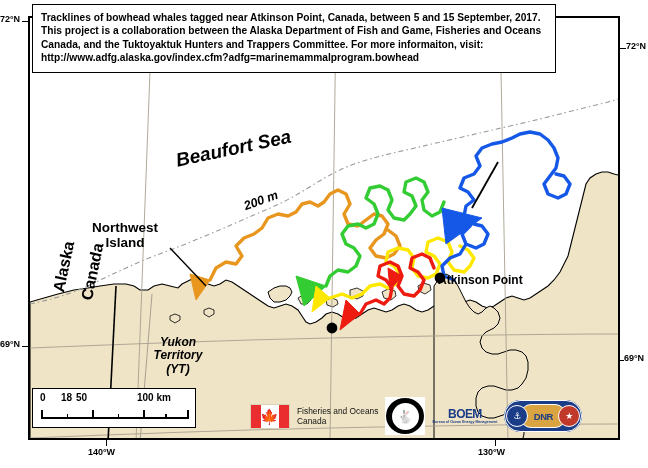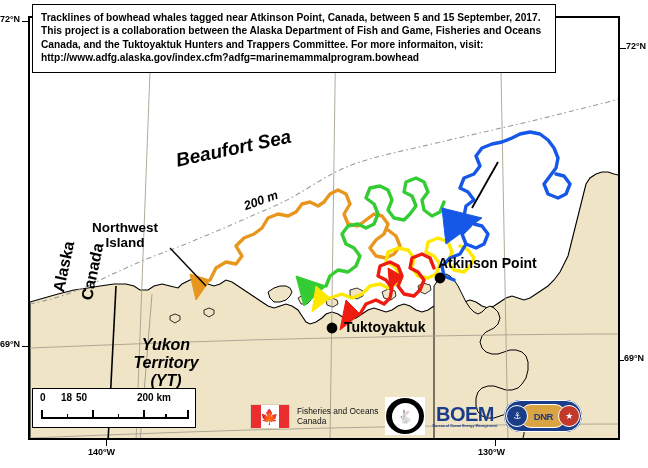--- a/index.html
+++ b/index.html
@@ -59,21 +59,21 @@
        white-space:nowrap;}
 
   .adfg{width:38px;height:36px;border-radius:50%;background:#000;position:relative;
         display:flex;align-items:center;justify-content:center;}
   .adfg .inner{width:27px;height:27px;border-radius:50%;background:#fff;
                display:flex;align-items:center;justify-content:center;}
   .adfg .inner .bear{font-size:13px;line-height:1;color:#000;}
   .adfgwrap{background:#fff;padding:1px;}
 
   .boem{display:flex;flex-direction:column;align-items:center;line-height:1;}
-  .boem .big{font-size:20px;font-weight:bold;color:#1B3D87;letter-spacing:-0.6px;}
+  .boem .big{font-size:12px;font-weight:bold;color:#1B3D87;letter-spacing:-0.6px;}
   .boem .sub{font-size:3.6px;font-weight:bold;color:#1B3D87;margin-top:1px;
              white-space:nowrap;}
 
   .dnr{width:78px;height:32px;border-radius:16px;background:#1B3D87;
        position:relative;display:flex;align-items:center;justify-content:center;}
   .dnr .seal{position:absolute;width:20px;height:20px;border-radius:50%;
              border:1.6px solid #fff;display:flex;align-items:center;
              justify-content:center;font-size:9px;color:#fff;}
   .dnr .seal.left{left:2px;background:#1B3D87;}
   .dnr .seal.right{right:2px;background:#C0392B;}
@@ -241,48 +241,47 @@
     <div class="plabel" style="left:144px;top:132px;font-size:19px;font-style:italic;
                 transform:rotate(-12deg);transform-origin:left top;">Beaufort Sea</div>
 
     <div class="plabel" style="left:212px;top:182px;font-size:12.5px;font-style:italic;
                 transform:rotate(-20deg);transform-origin:left top;">200 m</div>
 
 
     <div class="plabel c" style="left:62px;top:202px;font-size:13.5px;white-space:pre;">Northwest
 Island</div>
 
-    <div class="plabel" style="left:408px;top:238px;font-size:14px;">Atkinson Point</div>
-
-    <div class="plabel" style="left:314px;top:302px;font-size:14px;">Tuktoyaktuk</div>
+    <div class="plabel" style="left:408px;top:256px;font-size:12px;">Atkinson Point</div>
+
 
     <div class="plabel" style="left:20px;top:272px;font-size:16px;
                 transform:rotate(-78deg);transform-origin:left top;">Alaska</div>
 
     <div class="plabel" style="left:48px;top:280px;font-size:16px;
                 transform:rotate(-78deg);transform-origin:left top;">Canada</div>
 
-    <div class="plabel c" style="left:84px;top:318px;width:104px;font-size:16px;
-                font-style:italic;white-space:pre;">Yukon
+    <div class="plabel c" style="left:84px;top:318px;width:104px;font-size:12px;
+                font-style:italic;white-space:pre;padding-left:12px;">Yukon
 Territory
 (YT)</div>
 
 
   </div>
 
   <div class="caption">
     <p>Tracklines of bowhead whales tagged near Atkinson Point, Canada, between 5 and 15 September, 2017.  This project is a collaboration between the Alaska Department of Fish and Game, Fisheries and Oceans Canada, and the Tuktoyaktuk Hunters and Trappers Committee.  For more informaiton, visit: http://www.adfg.alaska.gov/index.cfm?adfg=marinemammalprogram.bowhead</p>
   </div>
 
   <div class="scalebox">
     <div class="scalenums">
       <span style="left:7px;">0</span>
       <span style="left:28px;">18</span>
       <span style="left:43px;">50</span>
-      <span style="left:104px;">200 km</span>
+      <span style="left:104px;">100 km</span>
     </div>
     <div class="scaleruler">
       <div class="bar"></div>
       <div class="t" style="left:0;"></div>
       <div class="t minor" style="left:17.5%;"></div>
       <div class="t" style="left:35%;"></div>
       <div class="t minor" style="left:52.5%;"></div>
       <div class="t" style="left:70%;"></div>
       <div class="t minor" style="left:85%;"></div>
       <div class="t" style="left:100%;"></div>

